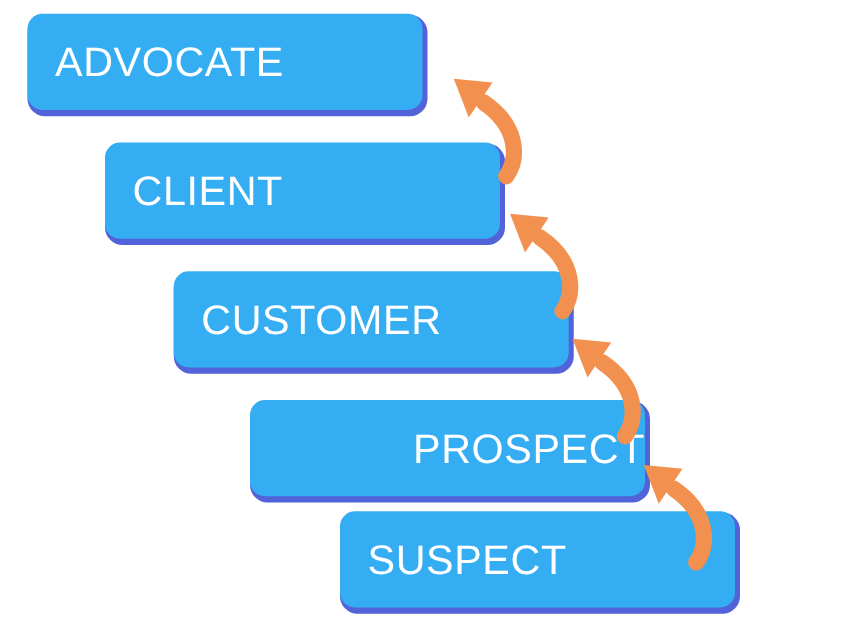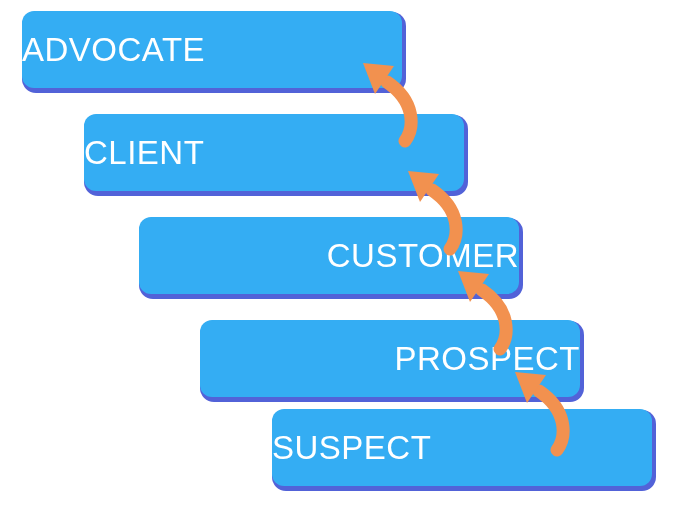--- a/index.html
+++ b/index.html
@@ -10,41 +10,42 @@
   .stage {
     position: relative;
     width: 687px;
     height: 515px;
     overflow: hidden;
     background: var(--background, #ffffff);
     font-family: "Liberation Sans", sans-serif;
   }
   .step {
     position: absolute;
-    width: 380px;
+    width: 316px;
     height: 77px;
     box-sizing: border-box;
     background: var(--box-fill, #34adf3);
     border-radius: 12px;
     box-shadow: 2px 3px 0 2px var(--box-shadow, #5262d8);
     display: flex;
     align-items: center;
+    padding-left: 22px;
     z-index: 1;
   }
   .step .label {
     color: var(--label-text, #ffffff);
     font-size: 33px;
     font-weight: 400;
     letter-spacing: 0.5px;
     white-space: nowrap;
     user-select: none;
   }
   .s1 { left: 22px;  top: 11px;  }
   .s2 { left: 84px;  top: 114px; }
-  .s3 { left: 139px; top: 217px; justify-content: flex-end; }
+  .s3 { left: 139px; top: 217px; }
   .s4 { left: 200px; top: 320px; justify-content: flex-end; }
   .s5 { left: 272px; top: 409px; }
 
   .arrow {
     position: absolute;
     width: 70px;
     height: 96px;
     z-index: 5;
   }
   .arrow svg { display: block; width: 100%; height: 100%; }

